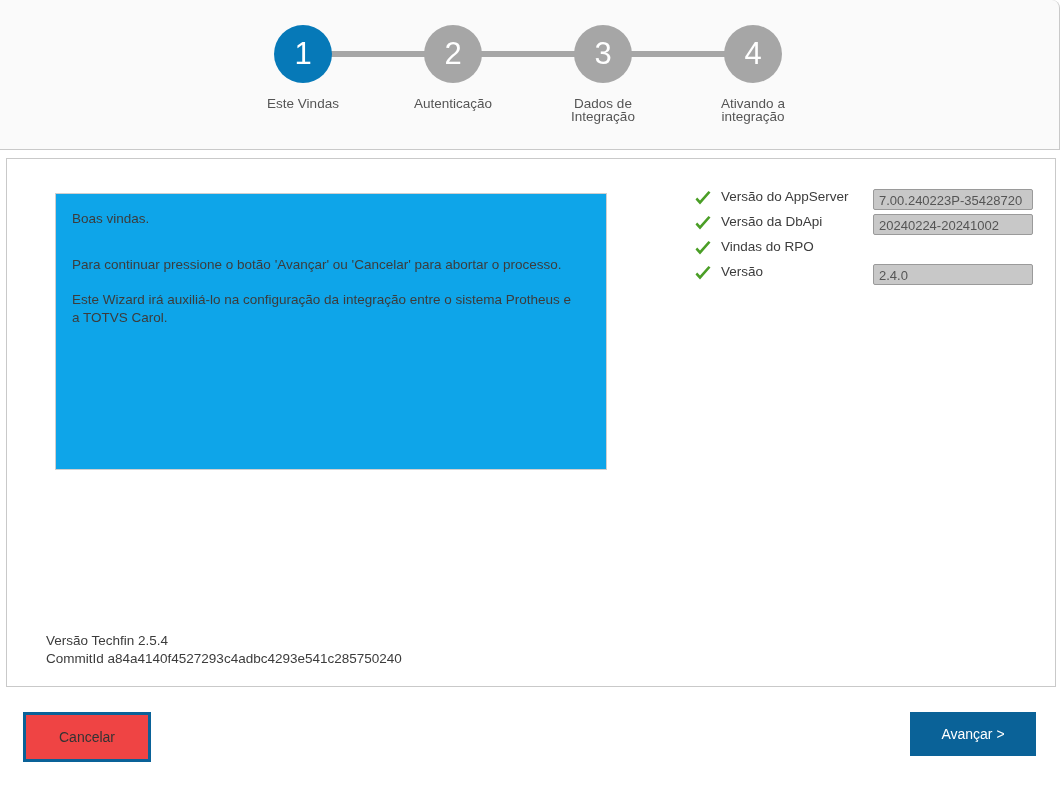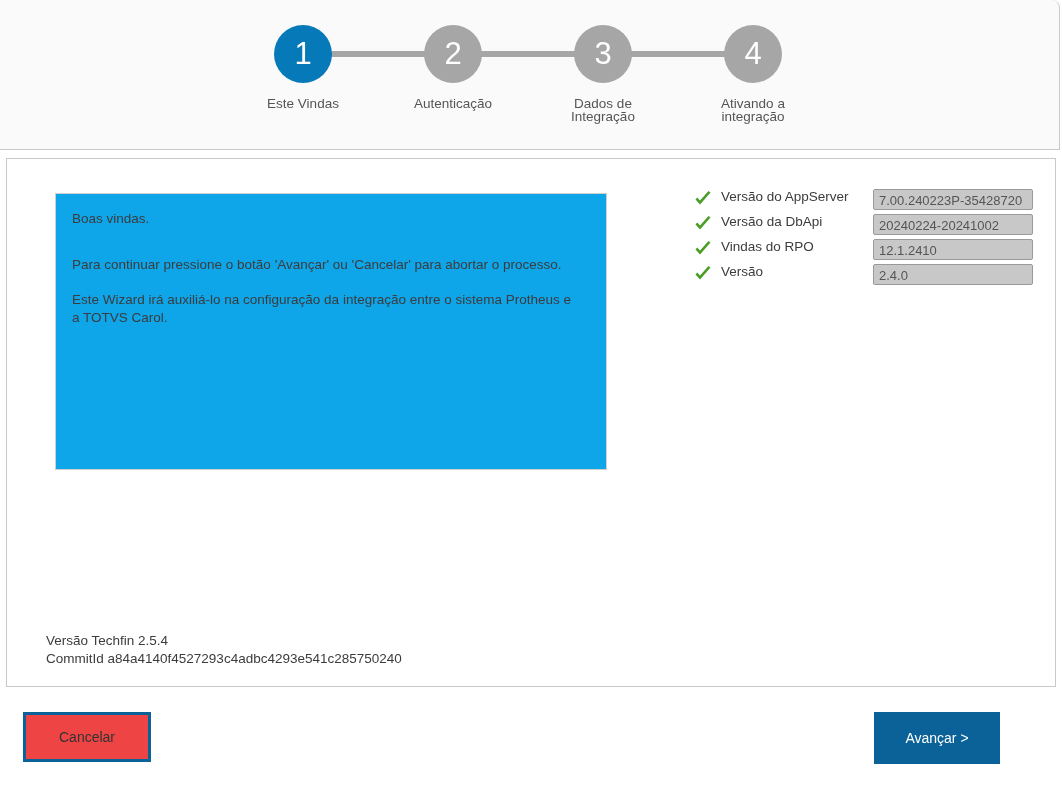--- a/index.html
+++ b/index.html
@@ -171,24 +171,24 @@
     border: 3px solid #0a6298;
     color: #333333;
     font-size: 14px;
     font-family: "Liberation Sans", sans-serif;
     cursor: pointer;
     padding: 0;
     box-sizing: border-box;
   }
   .btn-next {
     position: absolute;
-    left: 874px;
+    left: 910px;
     top: 712px;
     width: 126px;
-    height: 52px;
+    height: 44px;
     background: #0a6298;
     border: none;
     color: #ffffff;
     font-size: 14px;
     font-family: "Liberation Sans", sans-serif;
     cursor: pointer;
     padding: 0;
   }
 </style>
 </head>
@@ -257,21 +257,20 @@
       <span class="version-value">20240224-20241002</span>
     </div>
 
     <div class="version-row">
       <span class="check-icon">
         <svg viewBox="0 0 20 20" width="20" height="20">
             <path d="M2.5 10.5 L7 15.5 L17.5 3.5 L15.5 2 L7 11.5 L4.2 8.5 Z" fill="#4a9e26"></path>
           </svg>
       </span>
       <span class="version-label">Vindas do RPO</span>
-      <span class="version-value">12.1.2410</span>
     </div>
 
     <div class="version-row">
       <span class="check-icon">
         <svg viewBox="0 0 20 20" width="20" height="20">
             <path d="M2.5 10.5 L7 15.5 L17.5 3.5 L15.5 2 L7 11.5 L4.2 8.5 Z" fill="#4a9e26"></path>
           </svg>
       </span>
       <span class="version-label">Versão</span>
       <span class="version-value">2.4.0</span>

